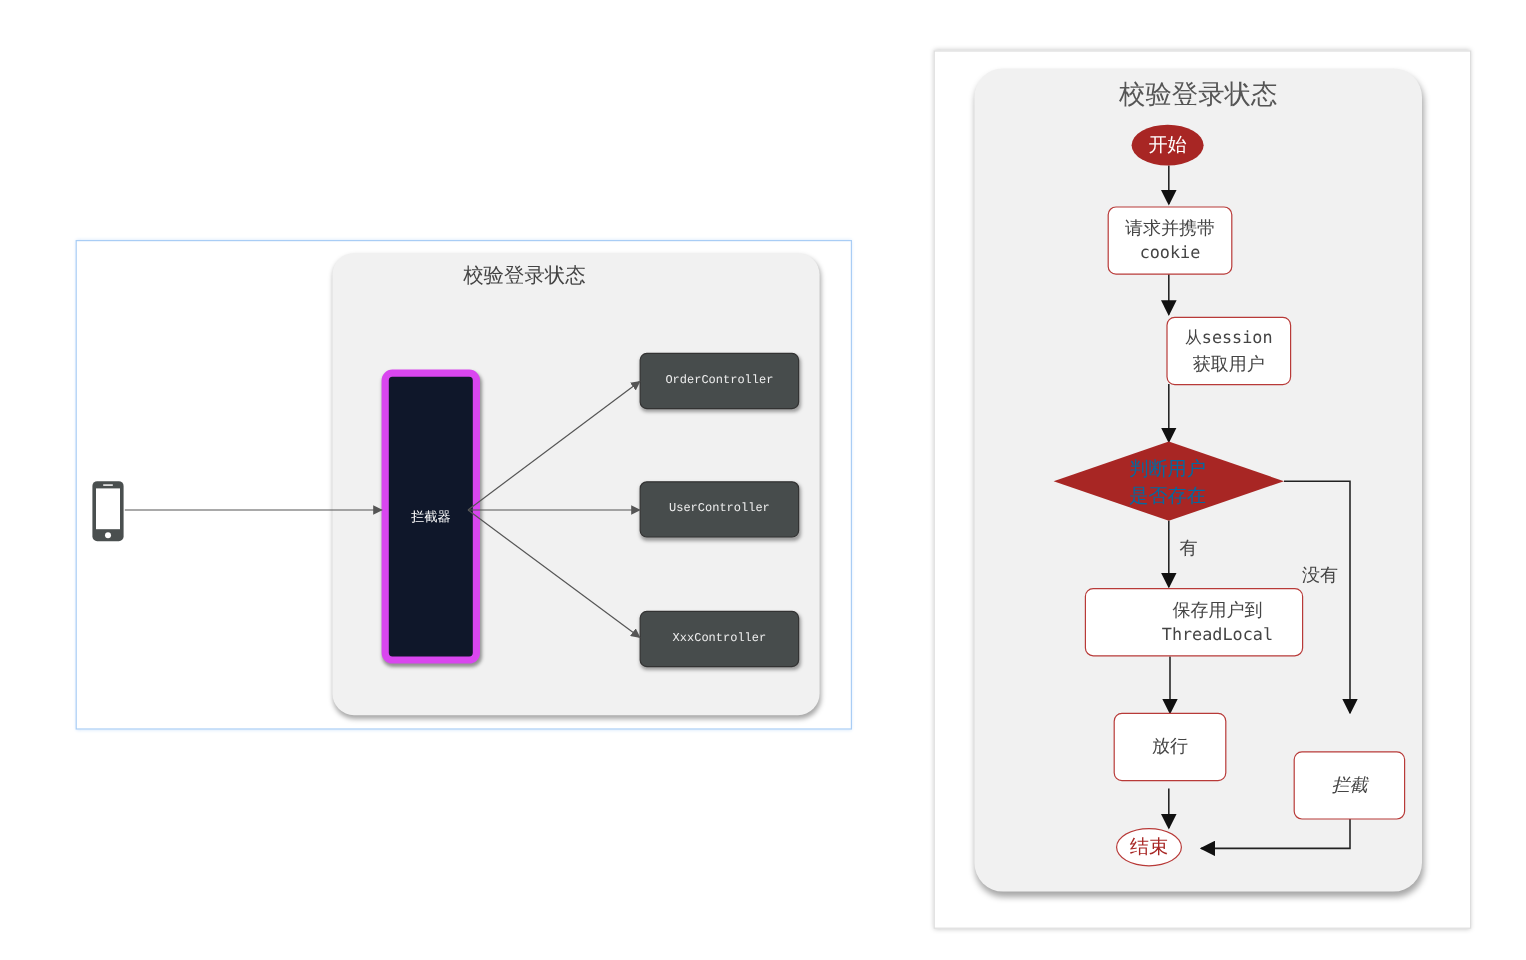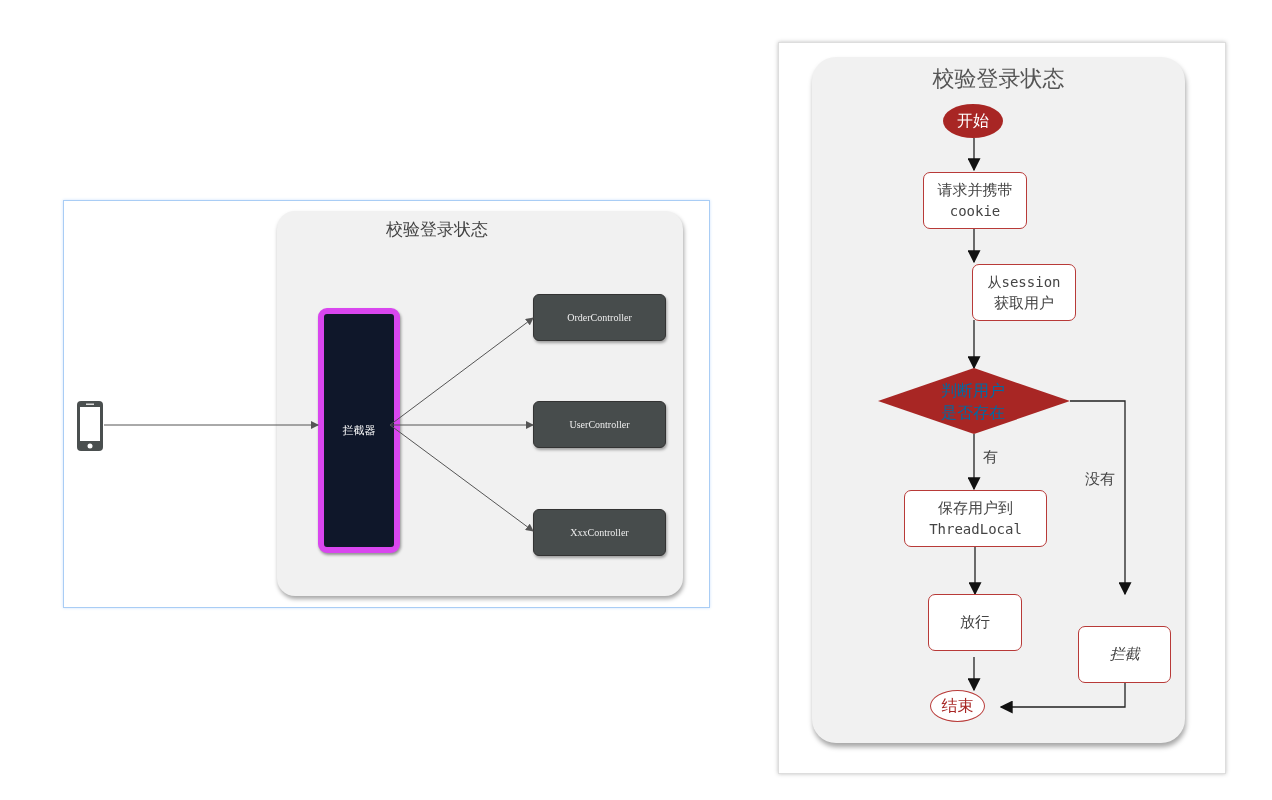--- a/index.html
+++ b/index.html
@@ -3,21 +3,21 @@
 <meta charset="utf-8">
 <style>
   html,body{margin:0;padding:0;}
   body{width:1272px;height:800px;background:#ffffff;position:relative;overflow:hidden;font-family:"DejaVu Sans",sans-serif;}
   .abs{position:absolute;}
   
   #left-panel{left:63px;top:200px;width:645px;height:406px;border:1px solid #a9cdf5;box-shadow:0 0 3px #cfe3fb;background:#fff;}
   #service-box{left:277px;top:211px;width:406px;height:385px;background:#f1f1f1;border-radius:18px;box-shadow:1px 3px 4px rgba(0,0,0,0.35);}
   #service-title{left:277px;top:218px;width:320px;text-align:center;font-size:17px;color:#444;}
   #interceptor{left:318px;top:308px;width:70px;height:233px;background:#0f172a;border:6px solid #d946ef;border-radius:9px;box-shadow:1px 2px 3px rgba(0,0,0,0.4);color:#fff;font-size:11px;display:flex;align-items:center;justify-content:center;}
-  .ctrl{width:131px;height:45px;background:#474c4c;border:1px solid #333;border-radius:6px;box-shadow:1px 2px 3px rgba(0,0,0,0.35);color:#eee;font-family:Liberation Serif, serif;font-size:10px;display:flex;align-items:center;justify-content:center;}
+  .ctrl{width:131px;height:45px;background:#474c4c;border:1px solid #333;border-radius:6px;box-shadow:1px 2px 3px rgba(0,0,0,0.35);color:#eee;font-family:Liberation Mono, monospace;font-size:10px;display:flex;align-items:center;justify-content:center;}
   #phone{left:76px;top:400px;}
   svg.lines{position:absolute;left:0;top:0;width:1272px;height:800px;pointer-events:none;}
   
   #right-panel{left:778px;top:42px;width:446px;height:730px;background:#fff;border:1px solid #ddd;box-shadow:0 0 4px rgba(0,0,0,0.25);}
   #flow-box{left:812px;top:57px;width:373px;height:686px;background:#f1f1f1;border-radius:24px;box-shadow:1px 4px 5px rgba(0,0,0,0.35);}
   #flow-title{left:812px;top:64px;width:373px;text-align:center;font-size:22px;color:#555;}
   .node{background:#fff;border:1.5px solid #b83a38;border-radius:7px;color:#444;font-size:15px;display:flex;align-items:center;justify-content:center;text-align:center;line-height:21px;flex-direction:column;}
   .mono{font-family:"DejaVu Sans Mono",monospace;font-size:14px;}
   #start{left:943px;top:104px;width:60px;height:34px;background:#a82624;border-radius:50%;color:#fff;font-size:16px;display:flex;align-items:center;justify-content:center;}
   #end{left:930px;top:690px;width:55px;height:32px;background:#fff;border:1.5px solid #b83a38;border-radius:50%;color:#a82624;font-size:16px;display:flex;align-items:center;justify-content:center;box-sizing:border-box;}
@@ -99,21 +99,21 @@
 </div>
 
 <div id="decision-text" class="abs">
   <div>判断用户</div>
   <div>是否存在</div>
 </div>
 
 <div class="abs edge-label" style="left:983px;top:448px;">有</div>
 <div class="abs edge-label" style="left:1085px;top:470px;">没有</div>
 
-<div class="abs node" style="left:904px;top:490px;width:141px;height:55px;">
+<div class="abs node" style="left:904px;top:490px;width:141px;height:55px;padding-left:39px;">
   <span>保存用户到</span>
   <span class="mono">ThreadLocal</span>
 </div>
 
 <div class="abs node" style="left:928px;top:594px;width:92px;height:55px;">
   <span>放行</span>
 </div>
 
 <div class="abs node" style="left:1078px;top:626px;width:91px;height:55px;font-style:italic;">
   <span>拦截</span>

